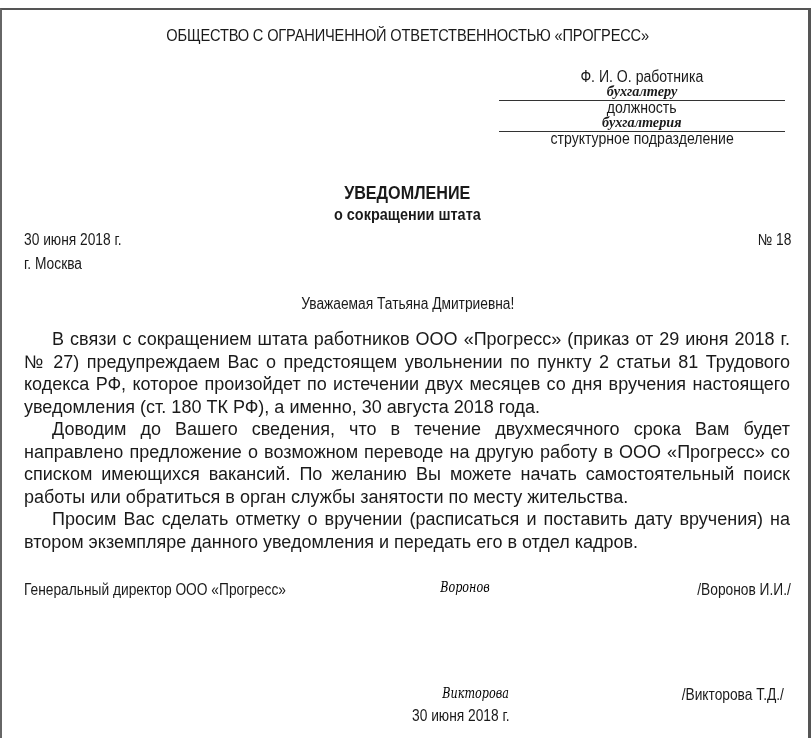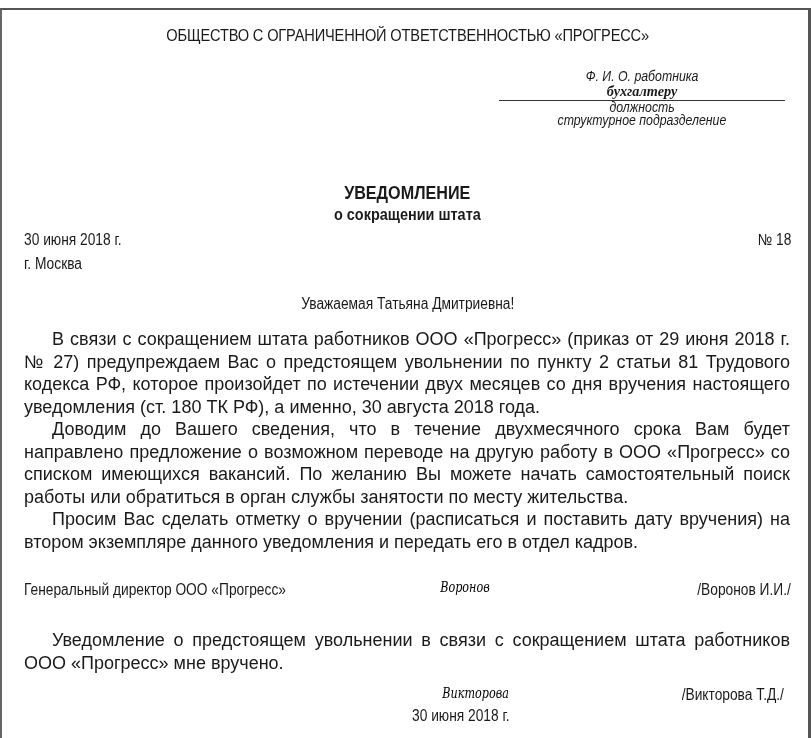--- a/index.html
+++ b/index.html
@@ -24,21 +24,21 @@
   .org span { display: inline-block; transform: scaleX(0.86); }
 
   .addressee { left: 497px; width: 286px; top: 60px; }
   .field {
     text-align: center; border-bottom: 1px solid #333;
     font-family: "Liberation Serif", serif; font-style: italic; font-weight: bold;
     font-size: 15px; line-height: 16px; height: 17px;
   }
   .field span { display:inline-block; transform: scaleX(0.95); }
   .caption {
-    text-align: center; font-style: italic; font-size: 14px; line-height: 13px; height: 13px;
+    text-align: center; font-size: 16px; line-height: 13px; height: 13px;
   }
   .caption span { display:inline-block; transform: scaleX(0.88); }
 
   .title {
     left: 0; width: 811px; top: 172px; text-align: center;
     font-weight: bold; font-size: 19px; line-height: 22px;
   }
   .subtitle {
     left: 0; width: 811px; top: 195px; text-align: center;
     font-weight: bold; font-size: 17px; line-height: 20px;
@@ -65,20 +65,21 @@
 <body>
 
 <div class="page">
 
   <div class="abs org"><span>ОБЩЕСТВО С ОГРАНИЧЕННОЙ ОТВЕТСТВЕННОСТЬЮ «ПРОГРЕСС»</span></div>
 
   <div class="abs addressee">
     <div class="caption"><span>Ф. И. О. работника</span></div>
     <div class="field"><span>бухгалтеру</span></div>
     <div class="caption"><span>должность</span></div>
+    <div class="field"><span>бухгалтерия</span></div>
     <div class="caption"><span>структурное подразделение</span></div>
   </div>
 
   <div class="abs title"><span>УВЕДОМЛЕНИЕ</span></div>
   <div class="abs subtitle"><span>о сокращении штата</span></div>
 
   <div class="abs line" style="left:22px; top:219px;"><span>30 июня 2018 г.</span></div>
   <div class="abs line right" style="right:17px; top:219px; text-align:right;"><span>№ 18</span></div>
   <div class="abs line" style="left:22px; top:243px;"><span>г. Москва</span></div>
 
@@ -87,21 +88,18 @@
   <div class="abs body-text">
     <p class="para">В связи с сокращением штата работников ООО «Прогресс» (приказ от 29 июня 2018  г. № 27) предупреждаем Вас о предстоящем увольнении по пункту 2 статьи 81 Трудового кодекса РФ, которое произойдет по истечении двух месяцев со дня вручения настоящего уведомления (ст. 180 ТК РФ), а именно, 30 августа 2018 года.</p>
     <p class="para">Доводим до Вашего сведения, что в течение двухмесячного срока Вам будет направлено предложение о возможном переводе на другую работу в ООО «Прогресс» со списком имеющихся вакансий. По желанию Вы можете начать самостоятельный поиск работы или обратиться в орган службы занятости по месту жительства.</p>
     <p class="para">Просим Вас сделать отметку о вручении (расписаться и поставить дату вручения) на втором экземпляре данного уведомления и передать его в отдел кадров.</p>
   </div>
 
   <div class="abs line" style="left:22px; top:569px;"><span>Генеральный директор ООО «Прогресс»</span></div>
   <div class="abs sig" style="left:432px; top:569px;"><span>Воронов</span></div>
   <div class="abs line right" style="right:17px; top:569px; text-align:right;"><span>/Воронов И.И./</span></div>
 
-  <div class="abs body-text" style="top:619px;">
-    <p class="para">Уведомление о предстоящем увольнении в связи с сокращением штата работников ООО «Прогресс» мне вручено.</p>
-  </div>
 
   <div class="abs sig" style="left:432px; top:675px;"><span>Викторова</span></div>
   <div class="abs line right" style="right:24px; top:674px; text-align:right;"><span>/Викторова Т.Д./</span></div>
   <div class="abs line" style="left:410px; top:695px;"><span>30 июня 2018 г.</span></div>
 
 </div>
 
 </body></html>

